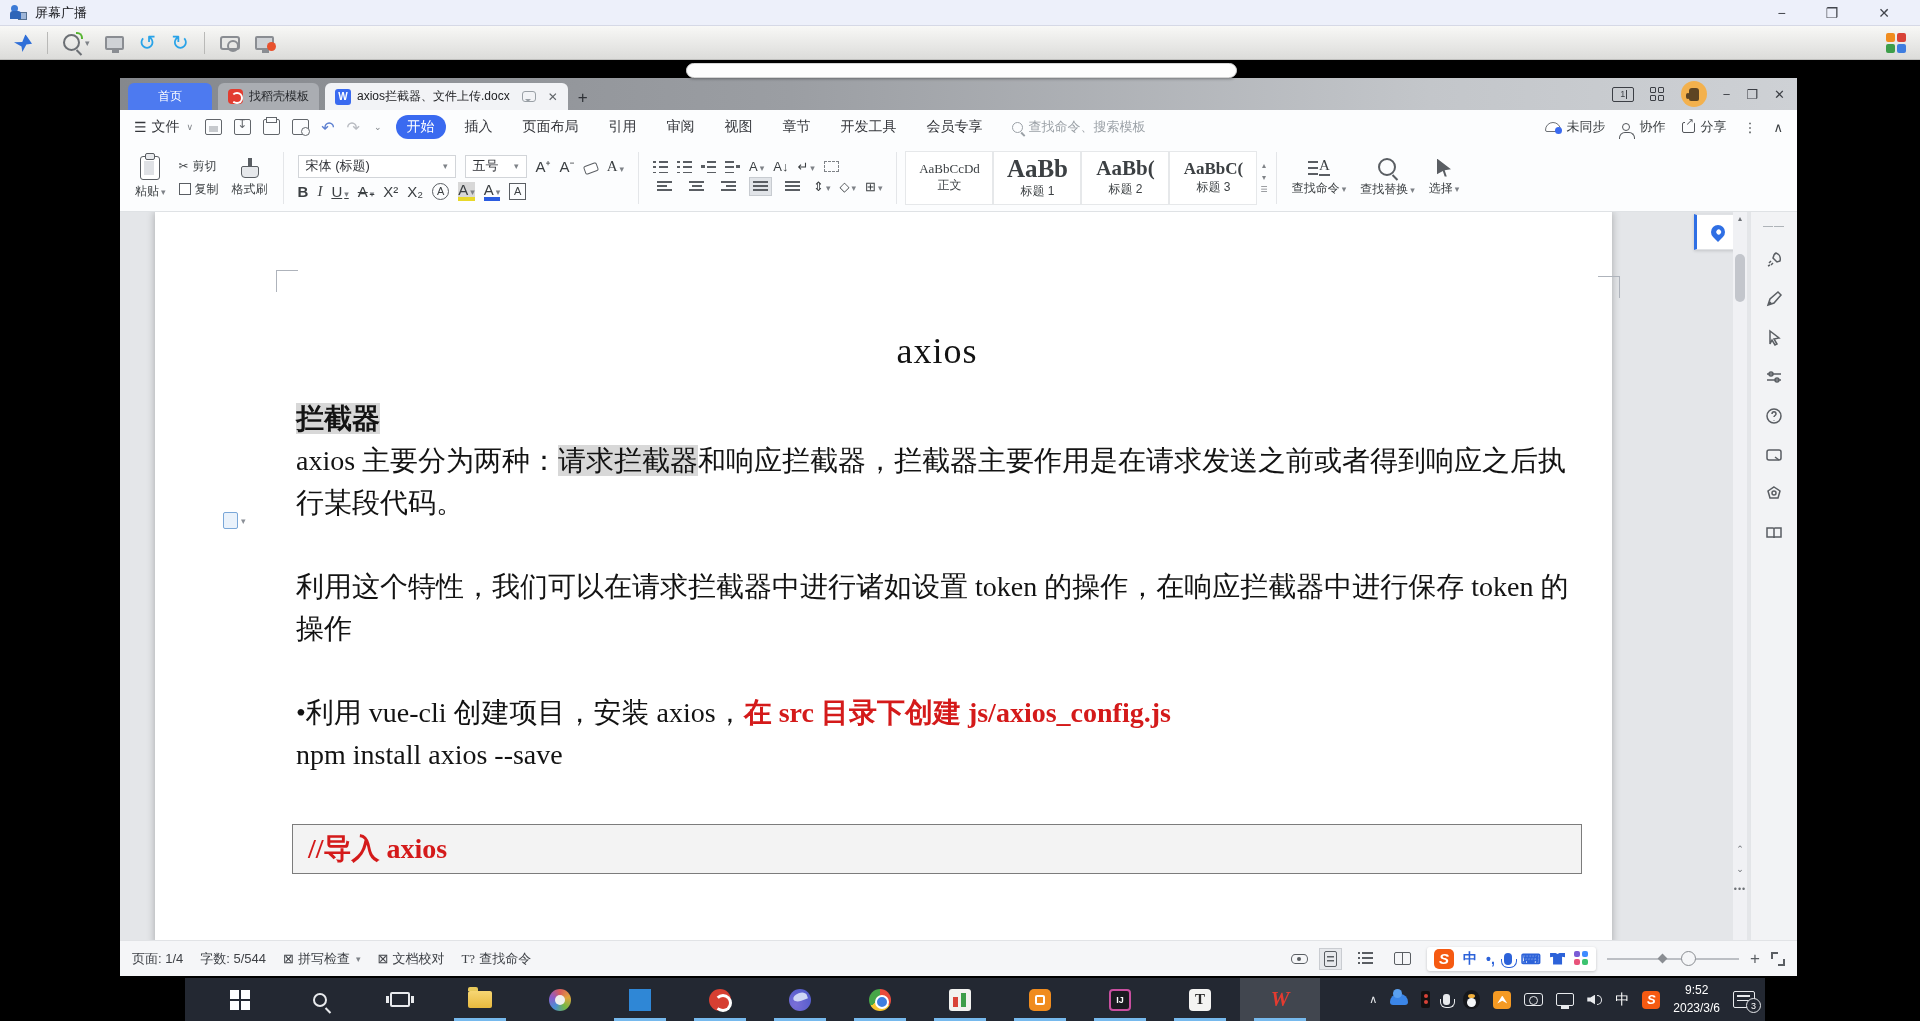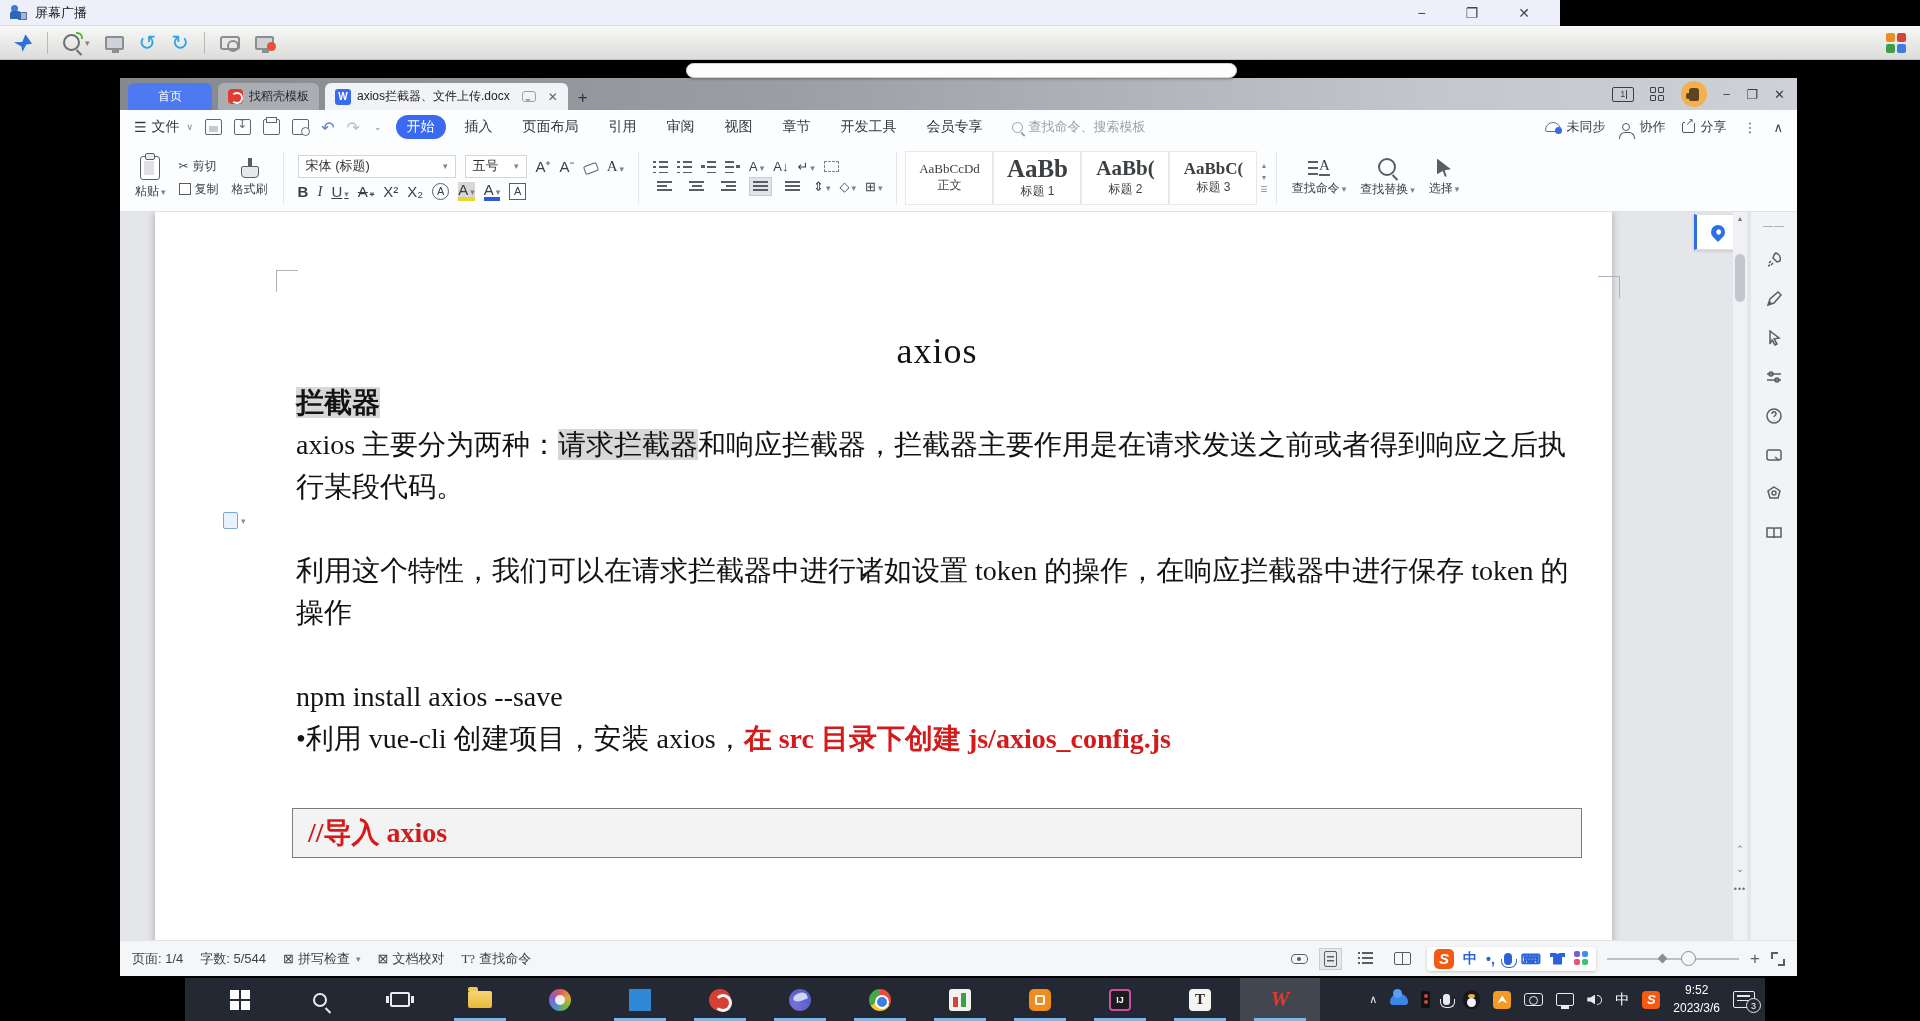--- a/index.html
+++ b/index.html
@@ -1,20 +1,20 @@
 <!DOCTYPE html>
 <html><head>
 <meta charset="utf-8">
 <style>
 *{margin:0;padding:0;box-sizing:border-box}
 html,body{width:1920px;height:1021px;background:#000;font-family:"Liberation Sans",sans-serif;overflow:hidden}
 #screen{position:relative;width:1920px;height:1021px;background:#000}
 svg{display:block}
 
-#bc-title{position:absolute;left:0;top:0;width:1560px;height:26px;background:#edf0fa;border-bottom:1px solid #d6d9e6;display:flex;align-items:center;gap:8px;padding:0 10px}
+#bc-title{position:absolute;left:0;top:0;width:1920px;height:26px;background:#edf0fa;border-bottom:1px solid #d6d9e6;display:flex;align-items:center;gap:8px;padding:0 10px}
 #bc-title .t{font-size:13px;color:#15161a}
 .bc-person{width:17px;height:15px;position:relative}
 .bc-person::before{content:"";position:absolute;left:1px;top:0;width:7px;height:7px;border-radius:50%;background:#3d7bd6}
 .bc-person::after{content:"";position:absolute;left:0;top:6px;width:11px;height:8px;border-radius:3px 3px 0 0;background:#2f66b8}
 .bc-person .scr{position:absolute;right:0;bottom:0;width:9px;height:8px;background:#9fb6d8;border:1px solid #56708f}
 .winbtns{margin-left:auto;display:flex;align-items:center;gap:40px;margin-right:20px;color:#42454c;font-size:14px}
 .winbtns span{cursor:default}
 #bc-tools{position:absolute;left:0;top:26px;width:1920px;height:34px;background:linear-gradient(#f8f8f6,#dcdcda);border-bottom:1px solid #bfbfbd;display:flex;align-items:center;gap:15px;padding:0 14px}
 .vsep{width:1px;height:22px;background:#b9b9b7}
 .bc-ic{display:flex;align-items:center;color:#29a3e8;font-size:21px;line-height:1}
@@ -122,21 +122,21 @@
 .galcol{display:flex;flex-direction:column;gap:3px;margin-left:3px;color:#7e8287;font-size:8px;align-items:center}
 .bigmag{width:18px;height:18px;border:2px solid #5a5e63;border-radius:50%;position:relative;margin-bottom:2px}
 .bigmag::after{content:"";position:absolute;left:14px;top:14px;width:2px;height:7px;background:#5a5e63;transform:rotate(-45deg)}
 .cursor{width:14px;height:18px;background:#5a5e63;clip-path:polygon(0 0,100% 60%,55% 65%,70% 100%,55% 100%,42% 70%,0 88%)}
 .tlayout{width:22px;height:18px;background:repeating-linear-gradient(to bottom,#5a5e63 0 2px,transparent 2px 6px) 0 2px/10px 14px no-repeat;position:relative;font-family:"Liberation Serif",serif}
 .tlayout::after{content:"A";position:absolute;right:0;top:-2px;font-size:15px;border-bottom:2px solid #5a5e63}
 
 .docarea{flex:1;position:relative;background:#e4e6e9;overflow:hidden}
 .page{position:absolute;left:35px;top:0;width:1457px;height:734px;background:#fff;box-shadow:0 0 8px rgba(0,0,0,.28)}
 .pagepad{padding:116px 34px 0 141px;font-family:"Liberation Serif","DejaVu Serif",serif;font-size:28px;line-height:42px;color:#131313}
-.doctitle{text-align:center;font-size:36px;line-height:46px;margin-bottom:8px;font-weight:400;letter-spacing:1px}
+.doctitle{text-align:center;font-size:36px;line-height:46px;margin-bottom:24px;font-weight:400;letter-spacing:1px}
 .dochead{font-weight:bold}
 .hl{background:#d8d8d8}
 .gapline{height:42px}
 .red{color:#d41a1a;font-weight:bold}
 .codeblock{margin-top:6px;margin-left:-4px;width:1290px;border:1px solid #7c7c7c;background:#f3f3f3;padding:4px 15px;line-height:40px}
 .cmark{position:absolute;width:22px;height:22px;border-top:1px solid #aeb3bb}
 .cmark.l{left:121px;top:58px;border-left:1px solid #aeb3bb}
 .cmark.r{left:1443px;top:64px;border-right:1px solid #aeb3bb}
 .para-helper{position:absolute;left:68px;top:300px;display:flex;align-items:center;gap:3px;color:#8b9097;font-size:9px}
 .ph-doc{width:15px;height:17px;border:1.5px solid #7aa7d8;border-radius:2px;background:#eaf2fb}
@@ -515,22 +515,22 @@
           <span class="ph-doc"></span>
           <span>▾</span>
         </div>
         <div class="pagepad">
           <div class="doctitle">axios</div>
           <div class="dochead"><span class="hl">拦截器</span></div>
           <p><span>axios 主要分为两种：</span><span class="hl">请求拦截器</span><span>和响应拦截器，拦截器主要作用是在请求发送之前或者得到响应之后执行某段代码。</span></p>
           <div class="gapline"></div>
           <p><span>利用这个特性，我们可以在请求拦截器中进行诸如设置 token 的操作，在响应拦截器中进行保存 token 的操作</span></p>
           <div class="gapline"></div>
+          <p><span>•</span><span>利用 vue-cli 创建项目，安装 axios，</span><span class="red">在 src 目录下创建 js/axios_config.js</span></p>
           <p>npm install axios --save</p>
-          <p><span>•</span><span>利用 vue-cli 创建项目，安装 axios，</span><span class="red">在 src 目录下创建 js/axios_config.js</span></p>
           <div class="gapline"></div>
           <div class="codeblock"><span class="red">//导入 axios</span></div>
         </div>
       </div>
       <div class="anchorcard">
         <span class="pin2"></span>
       </div>
       <div class="vscroll">
         <span style="font-size:8px;color:#6d7176;margin-top:2px">▴</span>
         <div class="vthumb"></div>

